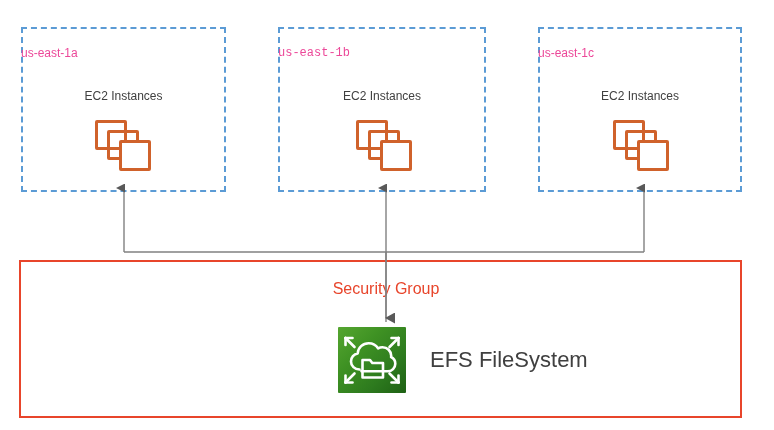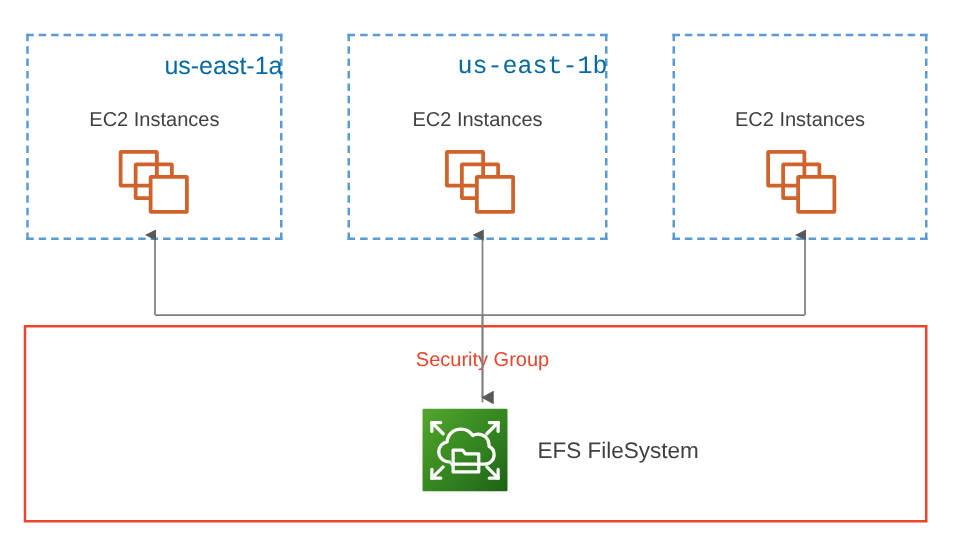--- a/index.html
+++ b/index.html
@@ -23,33 +23,33 @@
   .az-box {
     position: absolute;
     box-sizing: border-box;
     border: 2px dashed #5B9BD5;
     background: transparent;
   }
   .az-label {
     position: absolute;
     left: 0;
     right: 0;
-    text-align: right;
-    color: #0369a1;
-    font-size: 20px;
+    text-align: left;
+    color: #ec4899;
+    font-size: 12px;
     line-height: 19px;
     white-space: nowrap;
   }
   .az-sublabel {
     position: absolute;
     left: 0;
     right: 0;
     text-align: center;
     color: #404040;
-    font-size: 16px;
+    font-size: 12px;
     line-height: 19px;
     white-space: nowrap;
   }
 
   
   .ec2-icon {
     position: absolute;
     width: 58px;
     height: 52px;
   }
@@ -82,21 +82,21 @@
 
   
   .efs-icon {
     position: absolute;
     background: linear-gradient(135deg, #55A630 0%, #3E9123 35%, #2D7A1E 70%, #1E6114 100%);
     border-radius: 1px;
   }
   .efs-label {
     position: absolute;
     color: #404040;
-    font-size: 18px;
+    font-size: 22px;
     line-height: 20px;
     white-space: nowrap;
   }
 
   
   .connectors {
     position: absolute;
     left: 0;
     top: 0;
     width: 774px;
@@ -124,20 +124,21 @@
   <div class="az-label" style="left:278px; top:44px; width:208px;font-family:Liberation Mono, monospace;">us-east-1b</div>
   <div class="az-sublabel" style="left:278px; top:87px; width:208px;">EC2 Instances</div>
   <div class="ec2-icon" style="left:356px; top:120px;">
     <div class="sq sq1"></div>
     <div class="sq sq2"></div>
     <div class="sq sq3"></div>
   </div>
 
   <div class="az-box" style="left:538px; top:27px; width:204px; height:165px;">
   </div>
+  <div class="az-label" style="left:538px; top:44px; width:204px;">us-east-1c</div>
   <div class="az-sublabel" style="left:538px; top:87px; width:204px;">EC2 Instances</div>
   <div class="ec2-icon" style="left:613px; top:120px;">
     <div class="sq sq1"></div>
     <div class="sq sq2"></div>
     <div class="sq sq3"></div>
   </div>
 
   <div class="sg-box" style="left:19px; top:260px; width:723px; height:158px;">
   </div>
   <div class="sg-label" style="left:286px; top:279px; width:200px;">Security Group</div>

